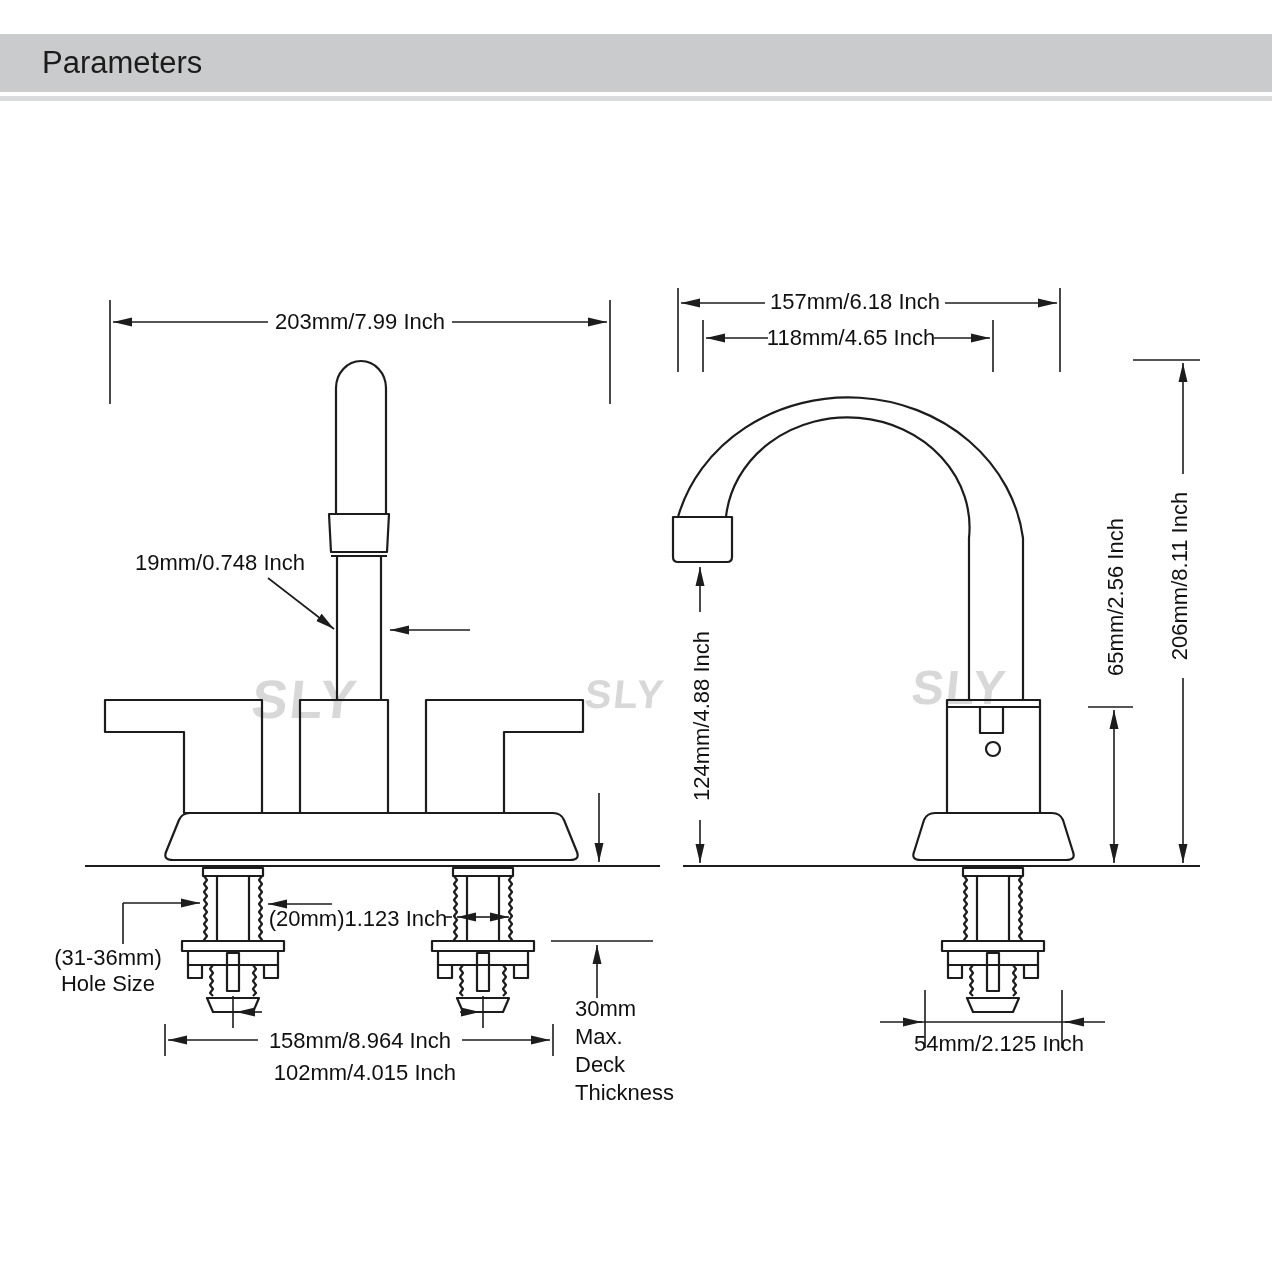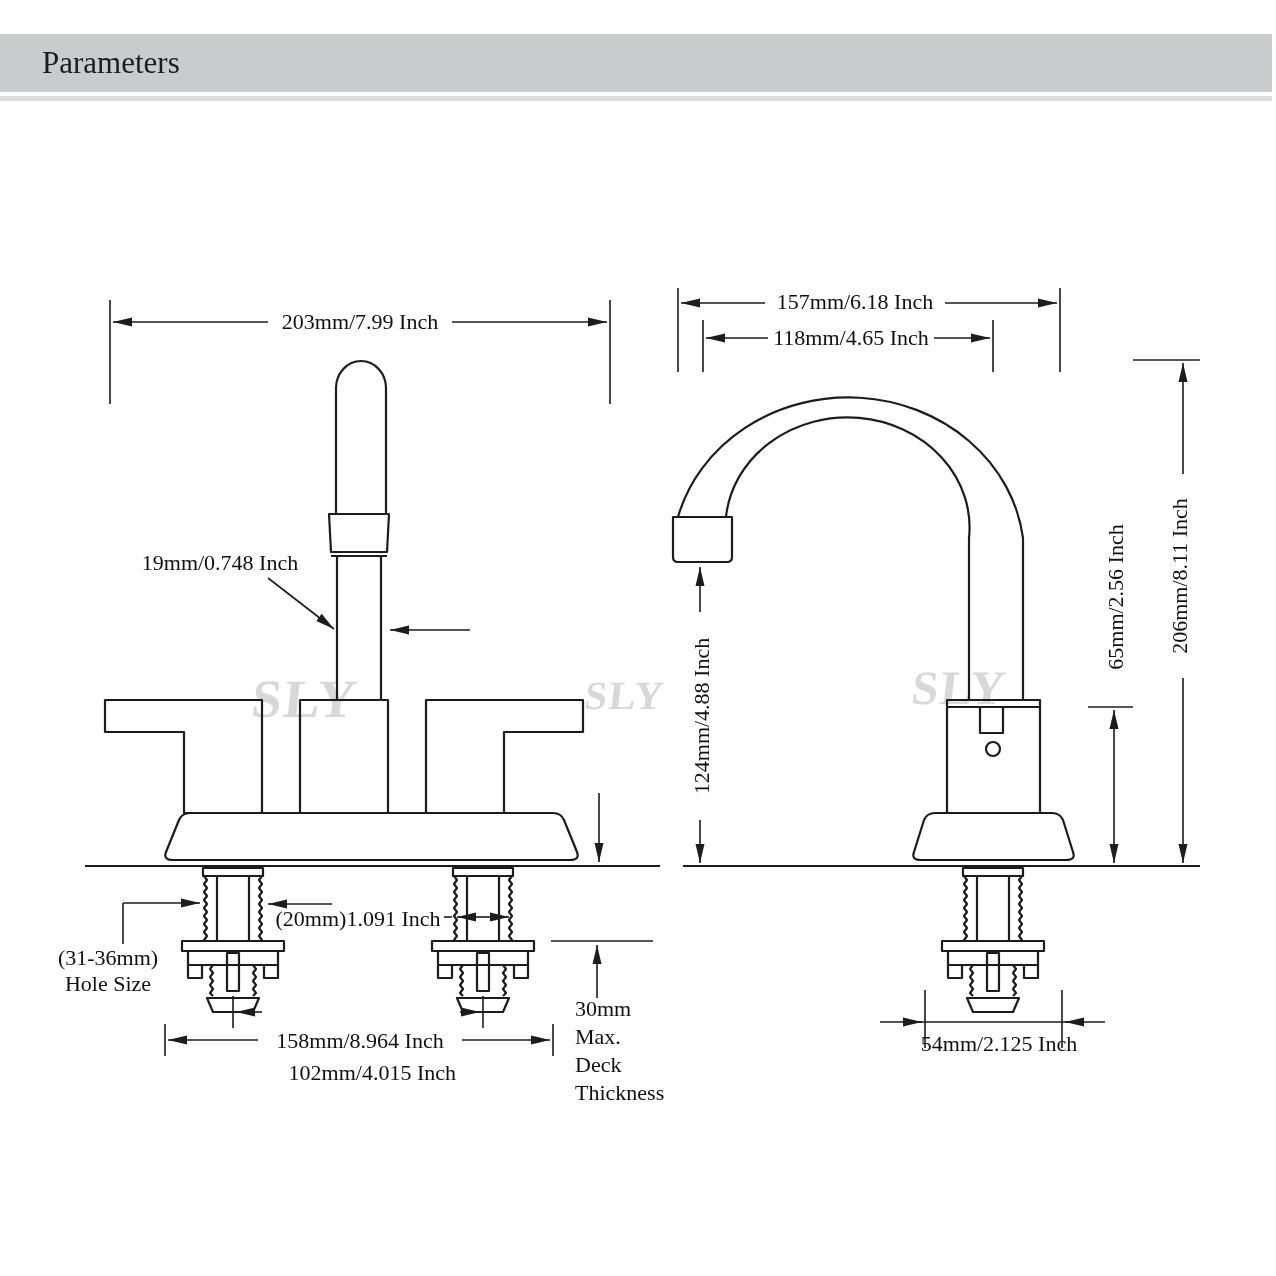--- a/index.html
+++ b/index.html
@@ -1,17 +1,17 @@
 <!DOCTYPE html>
 <html><head>
 <meta charset="utf-8">
 <style>
   html,body{margin:0;padding:0;background:#ffffff;}
   #stage{position:relative;width:1276px;height:1276px;background:#fff;overflow:hidden;
-         font-family:Liberation Serif, serif;}
+         font-family:Liberation Sans, sans-serif;}
   .header-bar{position:absolute;left:0;top:34px;width:1272px;height:58px;background:#cacbcd;}
   .header-title{position:absolute;left:42px;top:0;height:58px;line-height:58px;
                 font-size:31px;color:#1c1c1c;}
   .header-divider{position:absolute;left:0;top:96px;width:1272px;height:5px;background:#dadbdd;}
   svg{position:absolute;left:0;top:0;}
   .obj{stroke:#1c1c1c;stroke-width:2.2;fill:none;stroke-linejoin:round;stroke-linecap:butt;}
   .dim{stroke:#1c1c1c;stroke-width:1.6;fill:none;}
   .lbl{position:absolute;font-size:22px;line-height:26px;color:#101010;text-align:center;
        white-space:nowrap;}
   .rot{width:200px;height:26px;transform:rotate(-90deg);}
@@ -159,21 +159,21 @@
   </svg>
 
   <div class="lbl" style="left:265px;top:309px;width:190px;">203mm/7.99 Inch</div>
   <div class="lbl" style="left:125px;top:550px;width:190px;">19mm/0.748 Inch</div>
 
   <div class="lbl" style="left:38px;top:945px;width:140px;">
     <div>(31-36mm)</div>
     <div>Hole Size</div>
   </div>
 
-  <div class="lbl" style="left:263px;top:906px;width:190px;">(20mm)1.091 Inch</div>
+  <div class="lbl" style="left:263px;top:906px;width:190px;">(20mm)1.123 Inch</div>
   <div class="lbl" style="left:266px;top:1060px;width:190px;text-align:right;">102mm/4.015 Inch</div>
   <div class="lbl" style="left:265px;top:1028px;width:190px;">158mm/8.964 Inch</div>
 
   <div class="lbl multiline" style="left:575px;top:995px;width:110px;">
     <div>30mm</div>
     <div>Max.</div>
     <div>Deck</div>
     <div>Thickness</div>
   </div>
 

